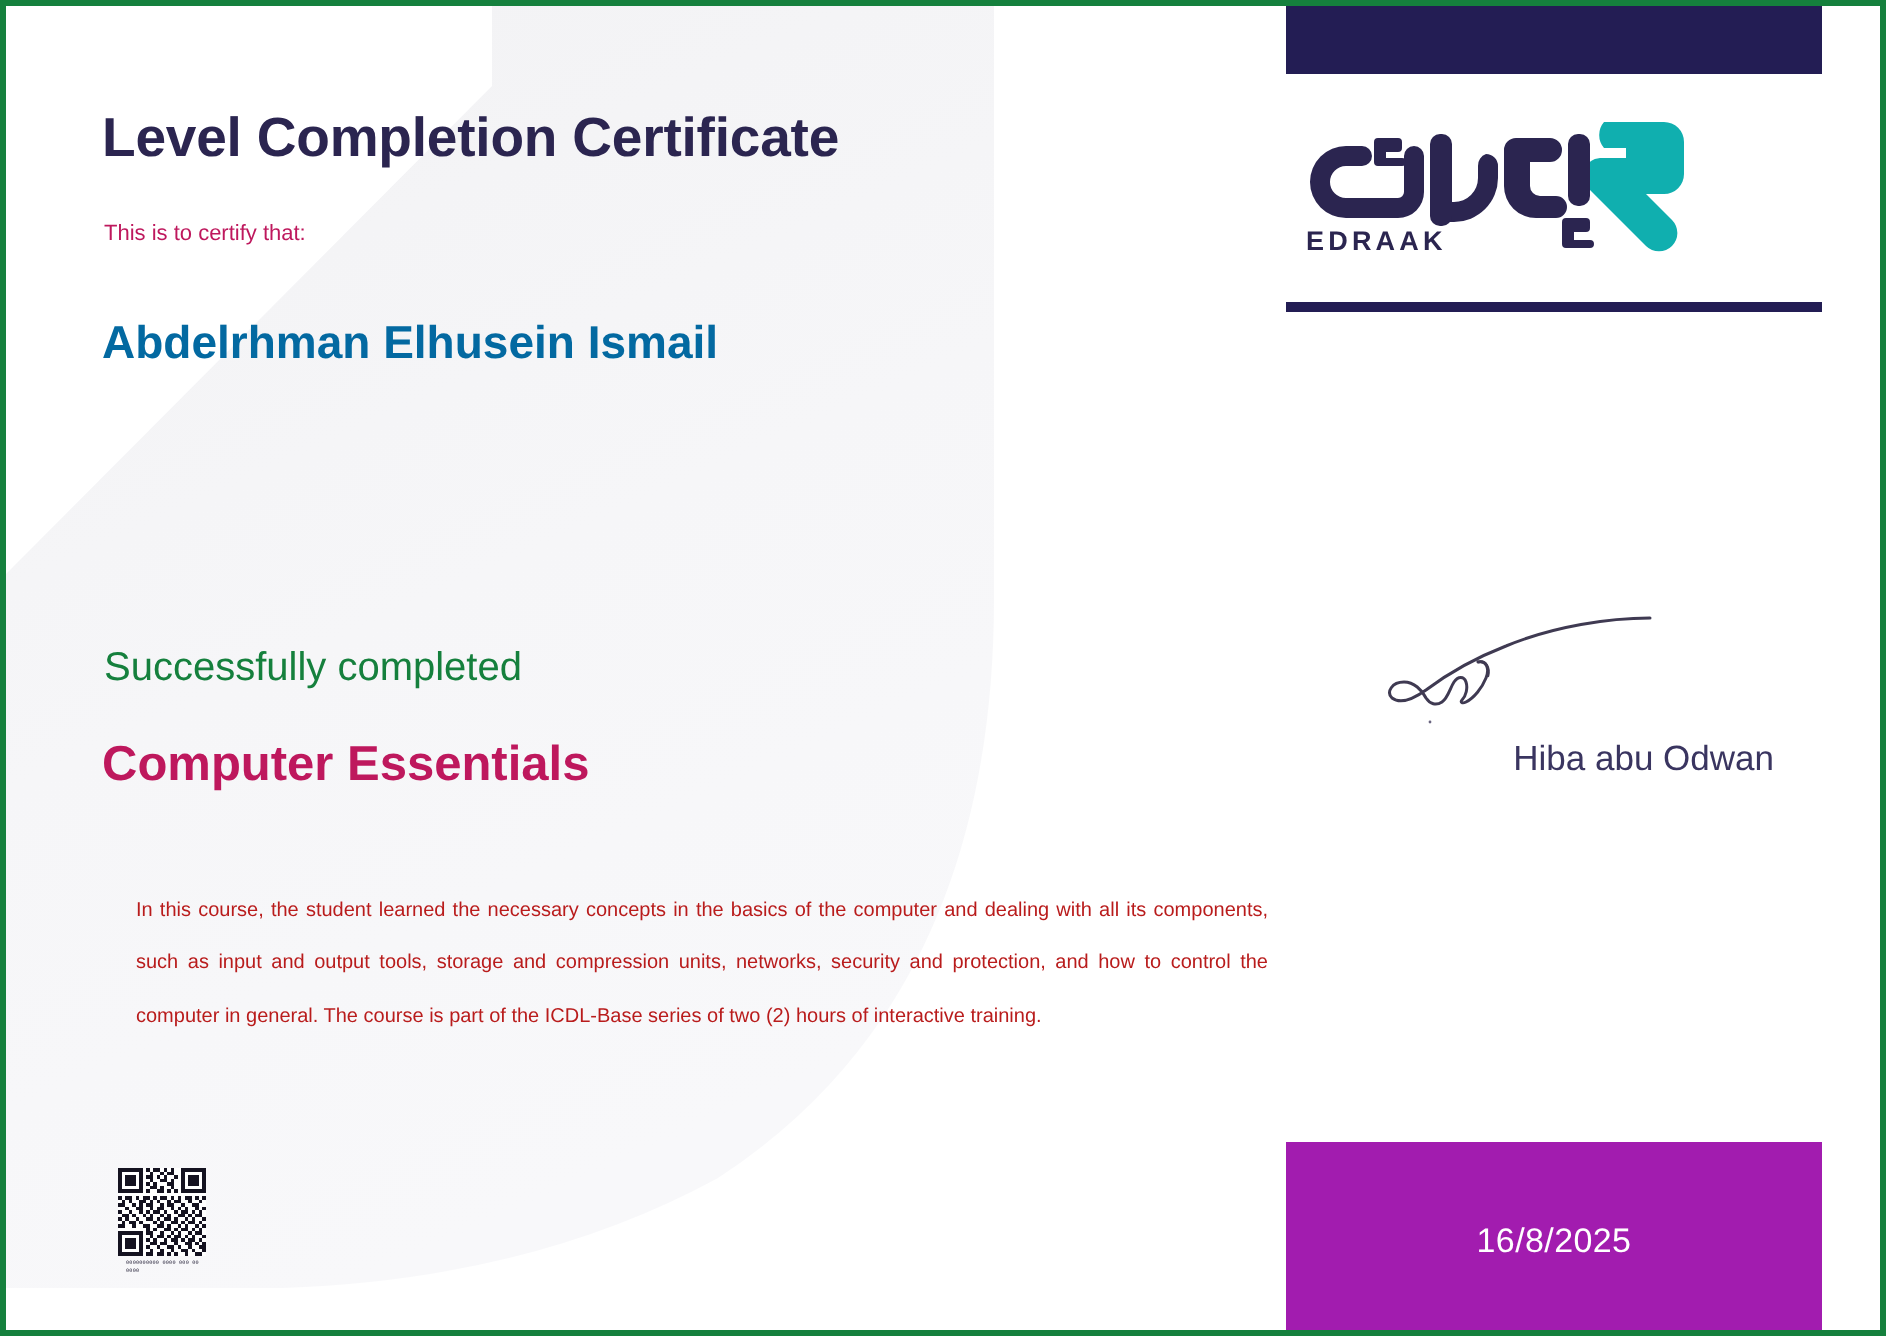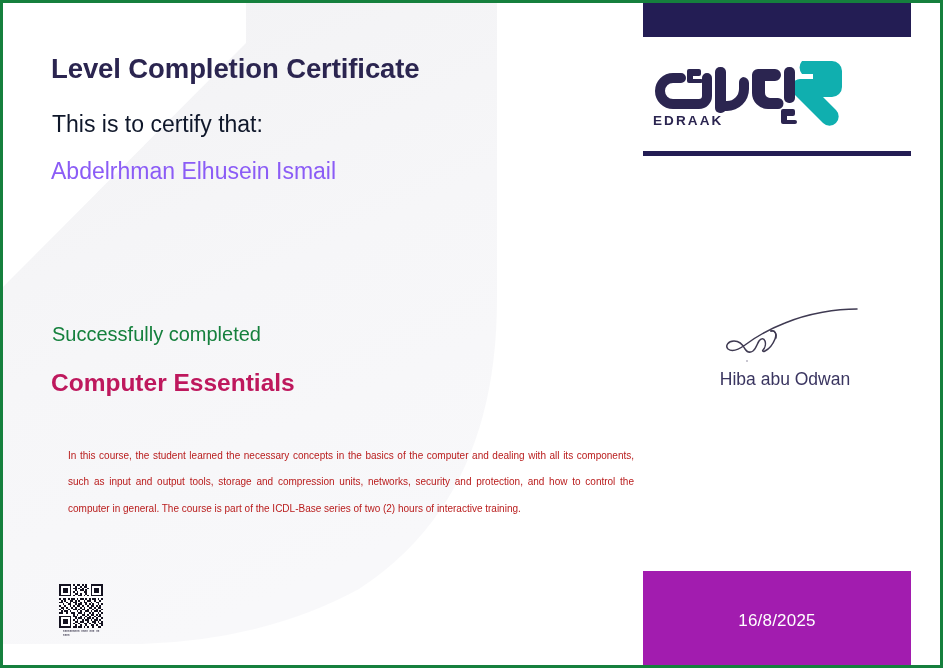--- a/index.html
+++ b/index.html
@@ -52,32 +52,33 @@
     font-weight: bold;
     letter-spacing: -0.1px;
     color: #2b2550;
     white-space: nowrap;
   }
 
   .certify-line {
     position: absolute;
     left: 1px;
     top: 108px;
-    font-size: 23px;
-    color: #0f172a;
+    font-size: 11px;
+    color: #be185d;
     white-space: nowrap;
   }
 
   .student-name {
     position: absolute;
     left: 0;
     top: 155px;
     font-size: 23px;
-    color: #8b5cf6;
-    white-space: nowrap;
+    color: #0369a1;
+    white-space: nowrap;
+    font-weight: bold;
   }
 
   .completed-label {
     position: absolute;
     left: 1px;
     top: 320px;
     font-size: 20px;
     color: #15803d;
     white-space: nowrap;
   }
@@ -160,24 +161,24 @@
     left: 640px;
     top: 148px;
     width: 268px;
     height: 5px;
     background: #231d54;
   }
 
   
   .signature-block {
     position: absolute;
-    left: 648px;
+    left: 616px;
     top: 300px;
     width: 268px;
-    text-align: center;
+    text-align: right;
   }
   .signature-mark {
     display: block;
     margin: 0 auto;
     width: 160px;
     height: 62px;
   }
   .signatory-name {
     margin-top: 4px;
     font-size: 17.5px;

